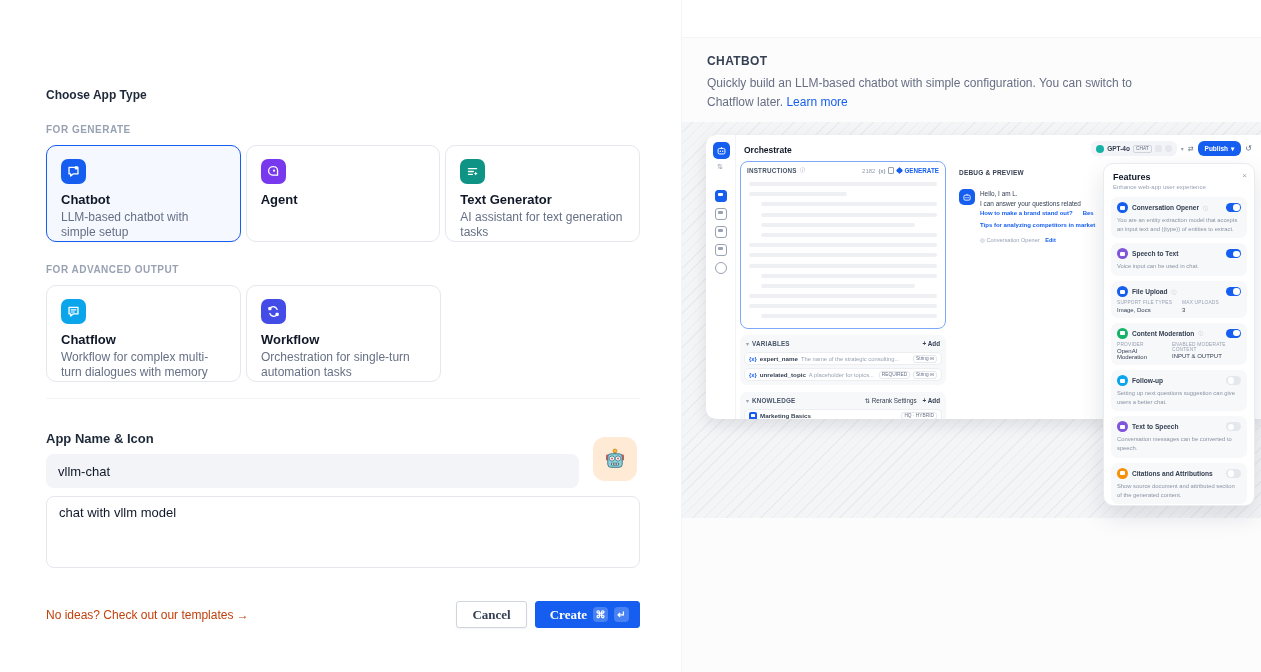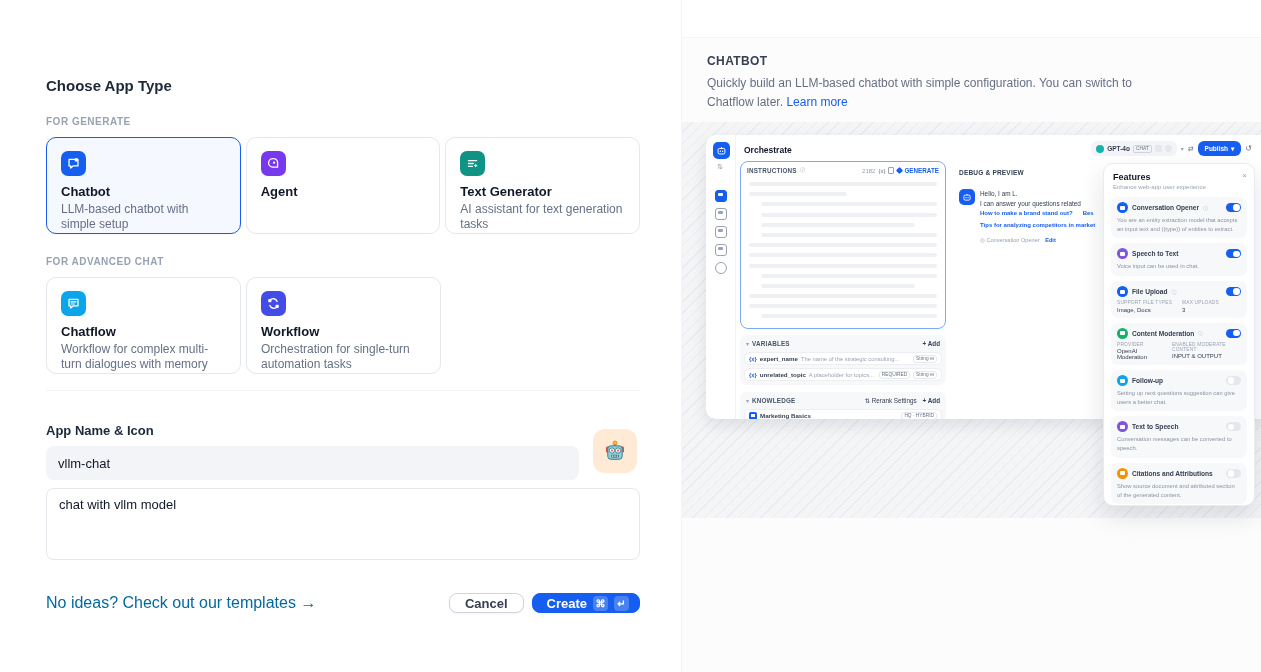--- a/index.html
+++ b/index.html
@@ -2,39 +2,39 @@
 <html><head>
 <meta charset="utf-8">
 <style>
   * { margin:0; padding:0; box-sizing:border-box; }
   html,body { width:1261px; height:672px; font-family:"Liberation Sans",sans-serif; background:#fff; overflow:hidden; }
   .page { position:relative; width:1261px; height:672px; }
 
   
   .left-pane { position:absolute; left:0; top:0; width:681px; height:672px; background:#fff; padding:46px 41px 0 46px; }
   .dialog-title { font-size:17px; font-weight:700; color:#101828; }
-  .choose-label { font-size:15px; font-weight:700; color:#1d2939; margin-top:31px; }
+  .choose-label { font-size:12px; font-weight:700; color:#1d2939; margin-top:42px; }
   .group-label { font-size:10px; font-weight:600; color:#98a2b3; letter-spacing:.5px; margin-top:22px; margin-bottom:10px; }
   .card-row { display:flex; gap:5px; }
   .type-card { width:195px; height:97px; background:#fff; border:1px solid #e4e7ec; border-radius:10px; padding:13px 14px; cursor:pointer; }
   .type-card.selected { border:1.5px solid #155eef; background:#f5f8ff; box-shadow:0 1px 2px rgba(16,24,40,.04); }
   .type-icon { width:25px; height:25px; border-radius:7px; display:flex; align-items:center; justify-content:center; }
   .type-title { font-size:13px; font-weight:700; color:#101828; margin-top:8px; }
   .type-desc { font-size:12px; color:#667085; line-height:1.22; margin-top:3px; }
   .section-divider { border-top:1px solid #f2f4f7; margin-top:16px; }
   .field-label { font-size:13px; font-weight:700; color:#1d2939; margin-top:32px; }
   .field-label .optional { font-weight:400; color:#667085; font-size:12px; }
   .name-row { position:relative; margin-top:8px; }
   .name-input { width:533px; height:34px; background:#f2f4f7; border:none; border-radius:8px; padding:0 12px; font-size:13px; color:#101828; font-family:"Liberation Sans",sans-serif; outline:none; }
   .app-icon { position:absolute; right:3px; top:-17px; width:44px; height:44px; border-radius:12px; background:#ffead5; display:flex; align-items:center; justify-content:center; cursor:pointer; }
   .desc-area { width:594px; height:72px; margin-top:8px; background:#fff; border:1px solid #e4e7ec; border-radius:8px; padding:8px 12px; font-size:13px; color:#101828; font-family:"Liberation Sans",sans-serif; resize:none; outline:none; }
   .footer-row { display:flex; align-items:center; margin-top:29px; }
-  .templates-link { font-size:16px; color:#0369a1; cursor:pointer; }
+  .templates-link { font-size:12px; color:#c2410c; cursor:pointer; }
   .footer-spacer { flex:1; }
-  .btn { height:20px; border-radius:8px; font-size:13px; font-weight:600; display:inline-flex; align-items:center; justify-content:center; cursor:pointer; }
+  .btn { height:27px; border-radius:3px; font-size:13px; font-weight:600; display:inline-flex; align-items:center; justify-content:center; cursor:pointer;font-family:Liberation Serif, serif; }
   .btn-cancel { background:#fff; border:1px solid #d0d5dd; color:#354052; padding:0 15px; box-shadow:0 1px 2px rgba(16,24,40,.05); }
   .btn-create { background:#155eef; border:1px solid #155eef; color:#fff; padding:0 10px 0 14px; margin-left:8px; gap:6px; }
   .kbd { display:inline-flex; align-items:center; justify-content:center; min-width:15px; height:15px; border-radius:4px; background:rgba(255,255,255,.22); font-size:10px; padding:0 2px; }
 
   
   .right-pane { position:absolute; left:681px; top:0; width:580px; height:672px; background:#fcfcfd; border-left:1px solid #f2f4f7; }
   .right-topstrip { height:38px; background:#fff; border-bottom:1px solid #f2f4f6; }
   .right-head { padding:16px 25px 0 25px; }
   .right-heading { font-size:12px; font-weight:700; color:#354052; letter-spacing:.4px; }
   .right-desc { font-size:12px; color:#676f83; line-height:1.55; margin-top:6px; width:470px; }
@@ -170,21 +170,21 @@
           <svg width="13" height="13" viewBox="0 0 16 16">
               <path d="M3 4.5h10M3 8h6M3 11.5h5" stroke="#fff" stroke-width="1.6" stroke-linecap="round"></path>
               <path d="M12 8l.8 1.7L14.5 10.5l-1.7.8L12 13l-.8-1.7-1.7-.8 1.7-.8z" fill="#fff"></path>
             </svg>
         </div>
         <div class="type-title">Text Generator</div>
         <div class="type-desc">AI assistant for text generation tasks</div>
       </div>
     </div>
 
-    <div class="group-label">FOR ADVANCED CHAT</div>
+    <div class="group-label">FOR ADVANCED OUTPUT</div>
     <div class="card-row">
       <div class="type-card">
         <div class="type-icon" style="background-color: rgb(11, 165, 236);">
           <svg width="13" height="13" viewBox="0 0 16 16">
               <path d="M2.5 3h11v8h-6l-3 2.5V11h-2z" fill="none" stroke="#fff" stroke-width="1.6" stroke-linejoin="round"></path>
               <path d="M5 6h6M5 8.5h4" stroke="#fff" stroke-width="1.3" stroke-linecap="round"></path>
             </svg>
         </div>
         <div class="type-title">Chatflow</div>
         <div class="type-desc">Workflow for complex multi-turn dialogues with memory</div>

